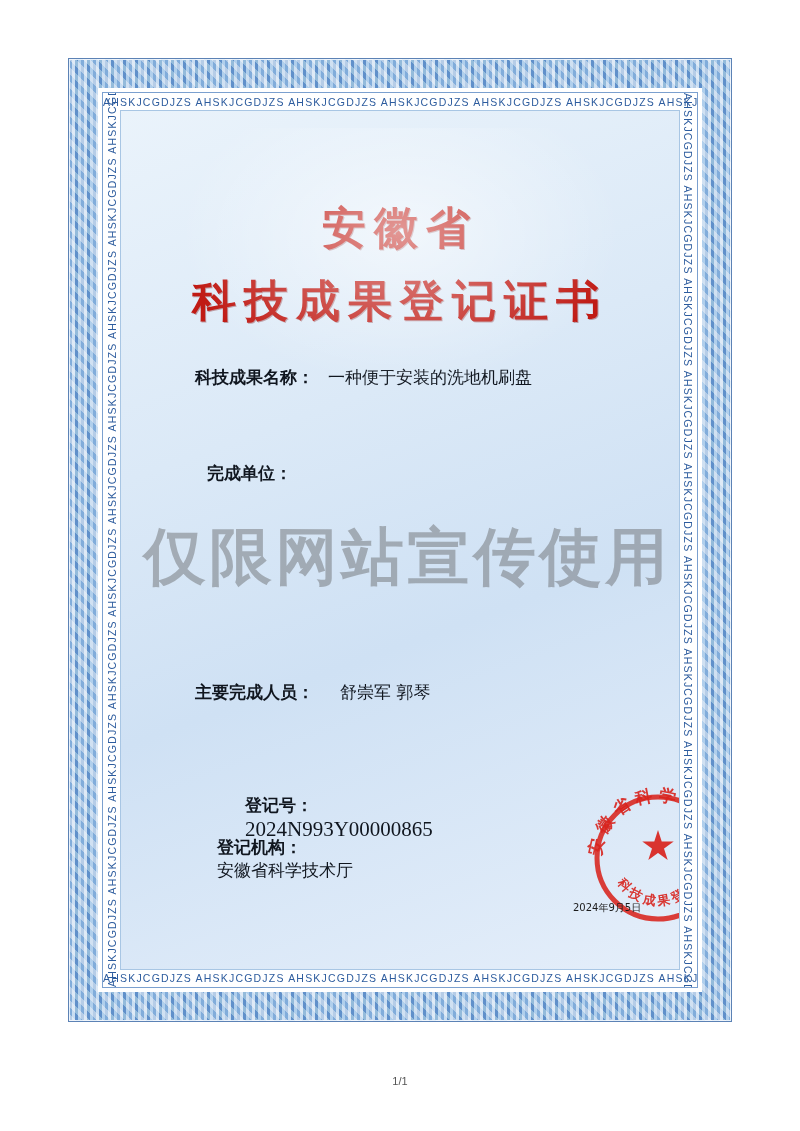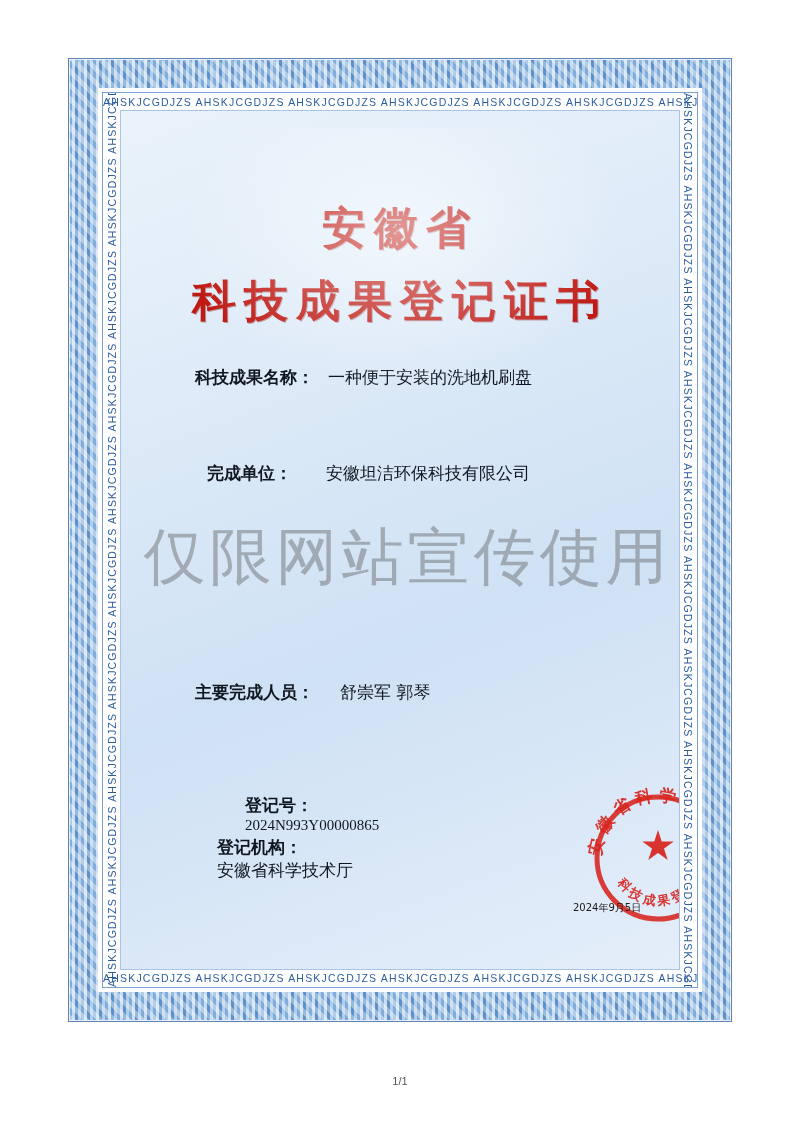--- a/index.html
+++ b/index.html
@@ -169,21 +169,21 @@
   .field-value {
     margin-left: 14px;
     white-space: nowrap;
   }
   .row-name      { position: absolute; left: 0;  top: 0;   }
   .row-unit      { position: absolute; left: 12px;  top: 96px; }
   .row-unit .field-value { margin-left: 34px; }
   .row-people    { position: absolute; left: 0;  top: 296px; margin-top: 19px; }
   .row-people .field-value { margin-left: 26px; }
   .row-regno     { position: absolute; left: 16px;  top: 428px; flex-direction: column; }
-  .row-regno .field-value { margin-left: 34px; font-family: "Liberation Serif", serif; font-size: 15px; }
+  .row-regno .field-value { margin-left: 34px; font-family: "Liberation Serif", serif; font-size: 21px; }
   .row-regorg    { position: absolute; left: 0;  top: 470px; flex-direction: column; }
   .row-regorg .field-value { margin-left: 22px; }
 
   
   .seal {
     position: absolute;
     left: 462px;
     top: 672px;
     width: 150px;
     height: 150px;
@@ -202,21 +202,21 @@
 
   
   .watermark {
     position: absolute;
     left: 15px;
     right: 0;
     top: 515px;
     text-align: center;
     font-family: "DejaVu Sans", "Liberation Sans", sans-serif;
     font-size: 62px;
-    font-weight: 400;
+    font-weight: 700;
     color: rgba(90, 90, 90, 0.42);
     letter-spacing: 4px;
     white-space: nowrap;
     pointer-events: none;
     z-index: 50;
   }
 
   
   .page-footer {
     position: absolute;
@@ -253,21 +253,20 @@
 
     <div class="fields">
 
       <div class="field-row row-name">
         <span class="field-label">科技成果名称：</span>
         <span class="field-value">一种便于安装的洗地机刷盘</span>
       </div>
 
       <div class="field-row row-unit">
         <span class="field-label">完成单位：</span>
-        <span class="field-value">安徽坦洁环保科技有限公司</span>
       </div>
 
       <div class="field-row row-people">
         <span class="field-label">主要完成人员：</span>
         <span class="field-value">舒崇军 郭琴</span>
       </div>
 
       <div class="field-row row-regno">
         <span class="field-label">登记号：</span>
         <span class="field-value">2024N993Y00000865</span>

